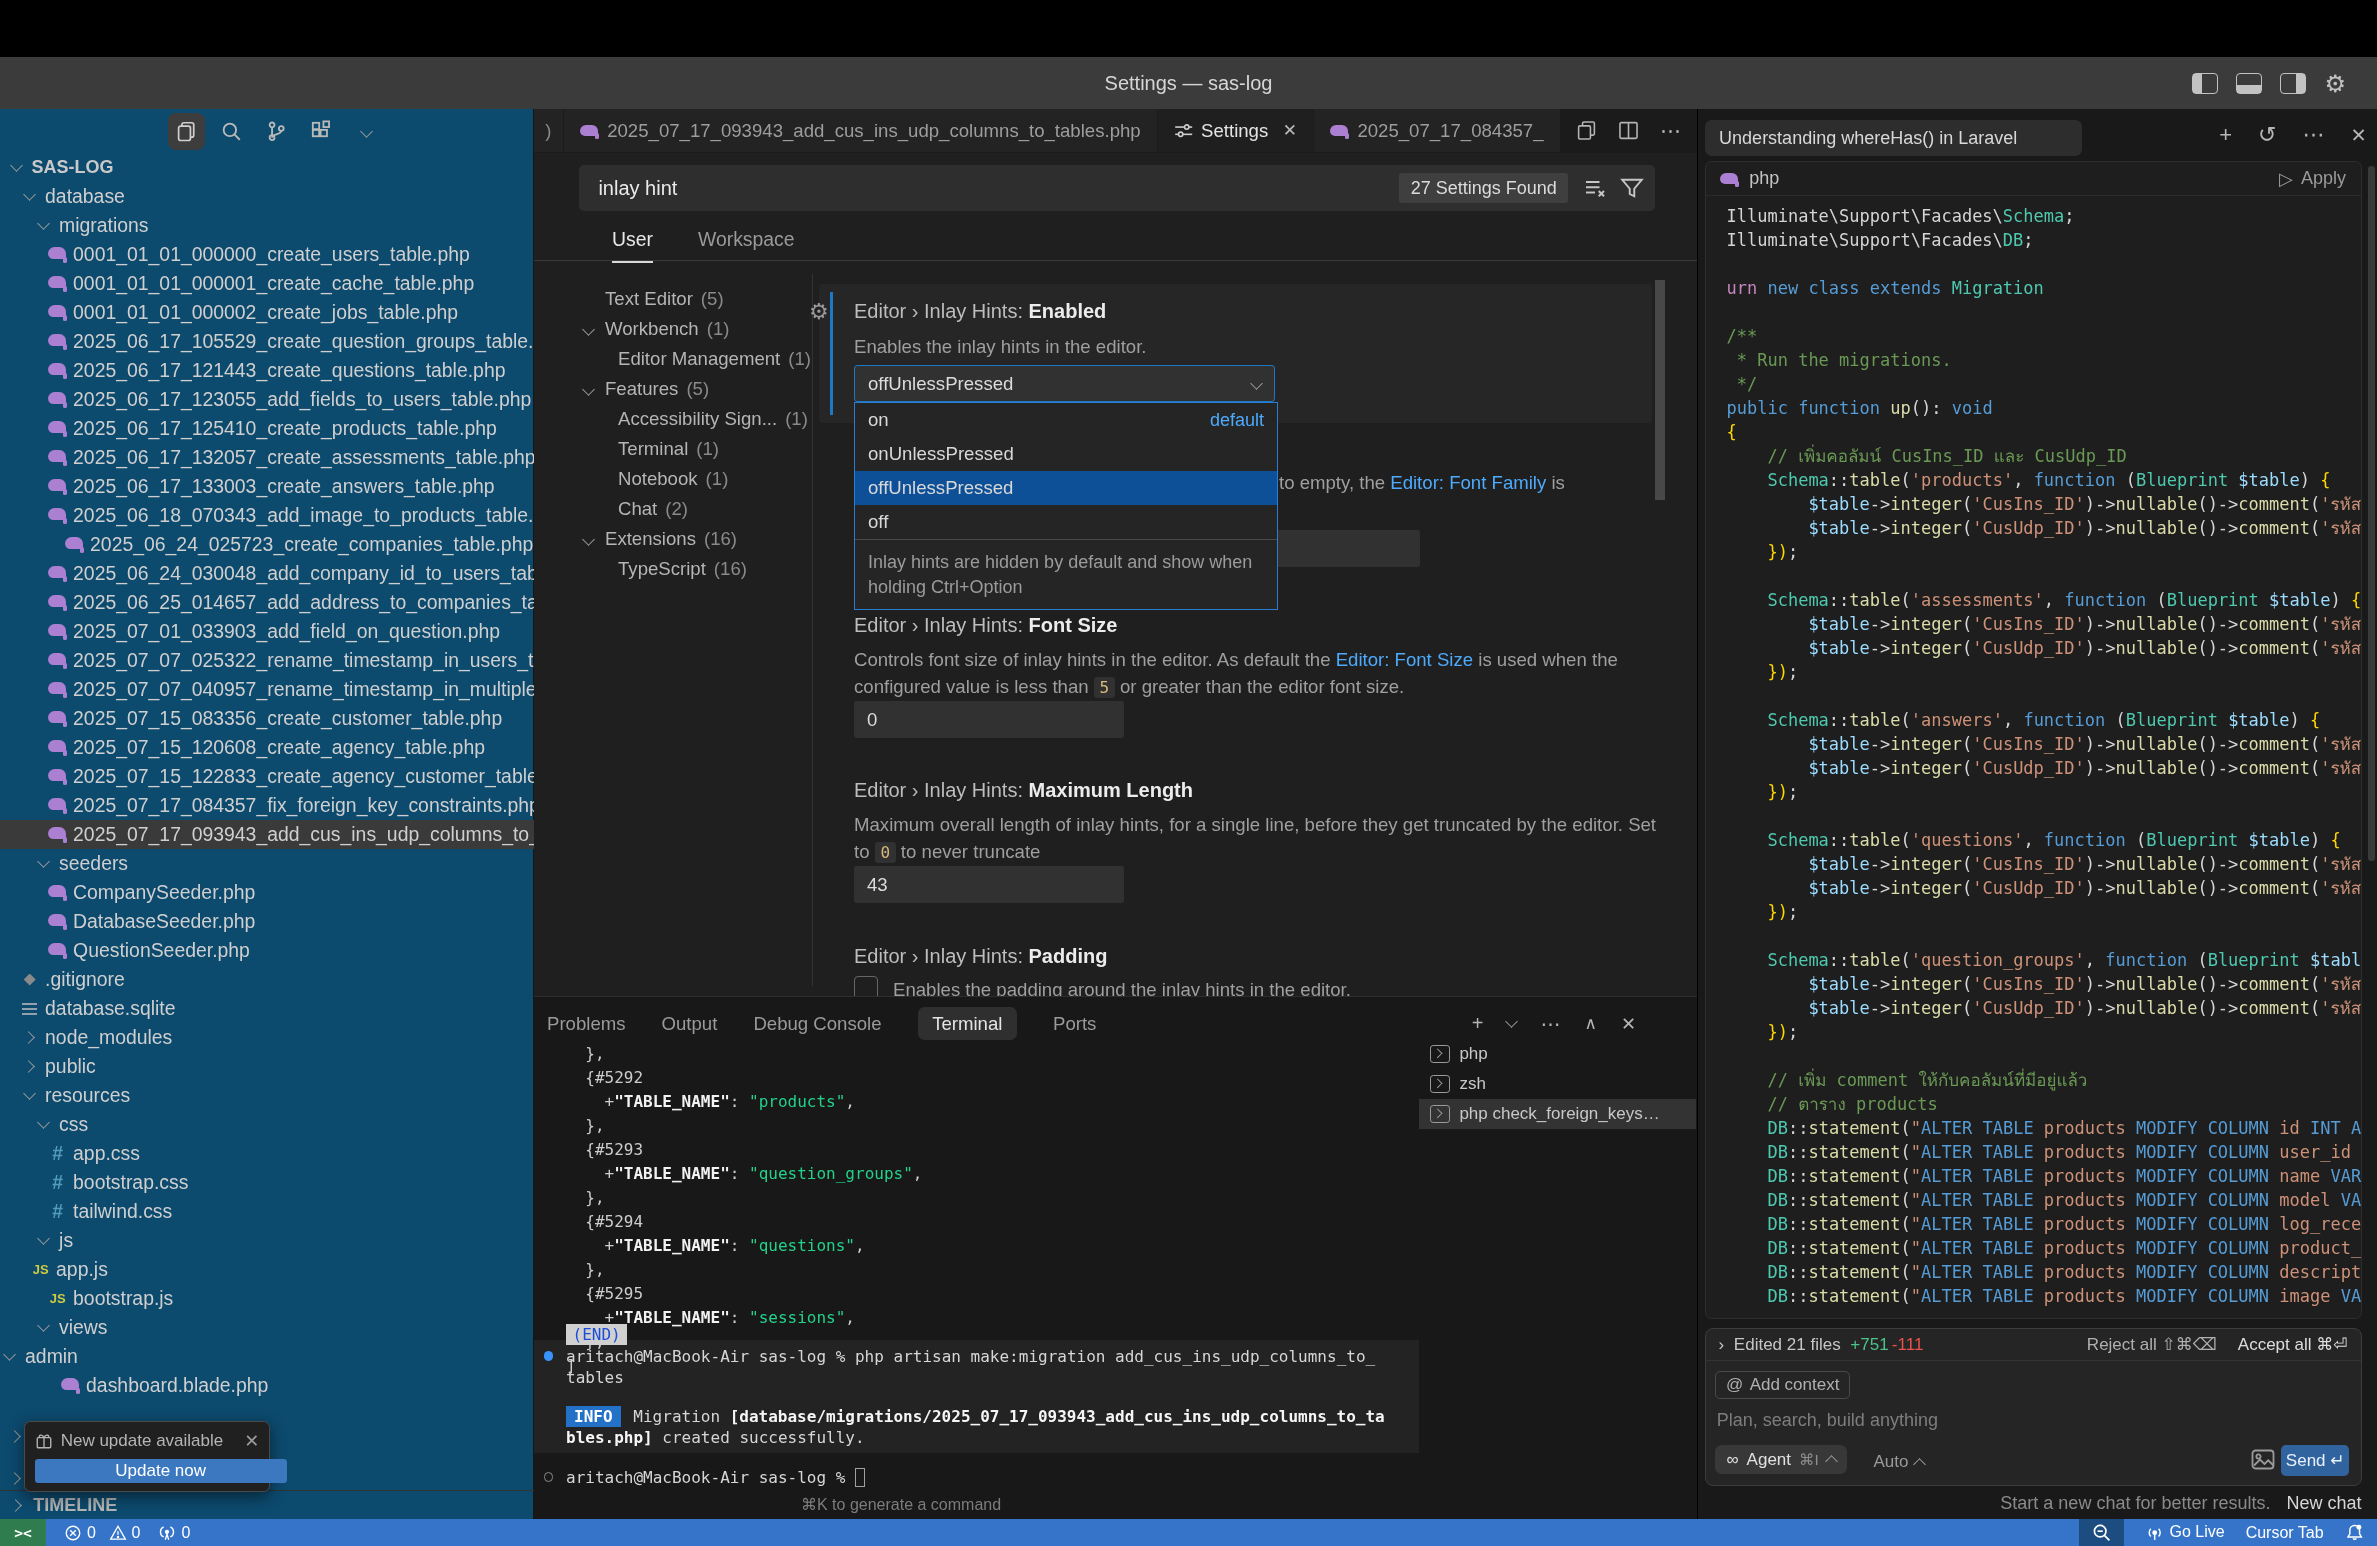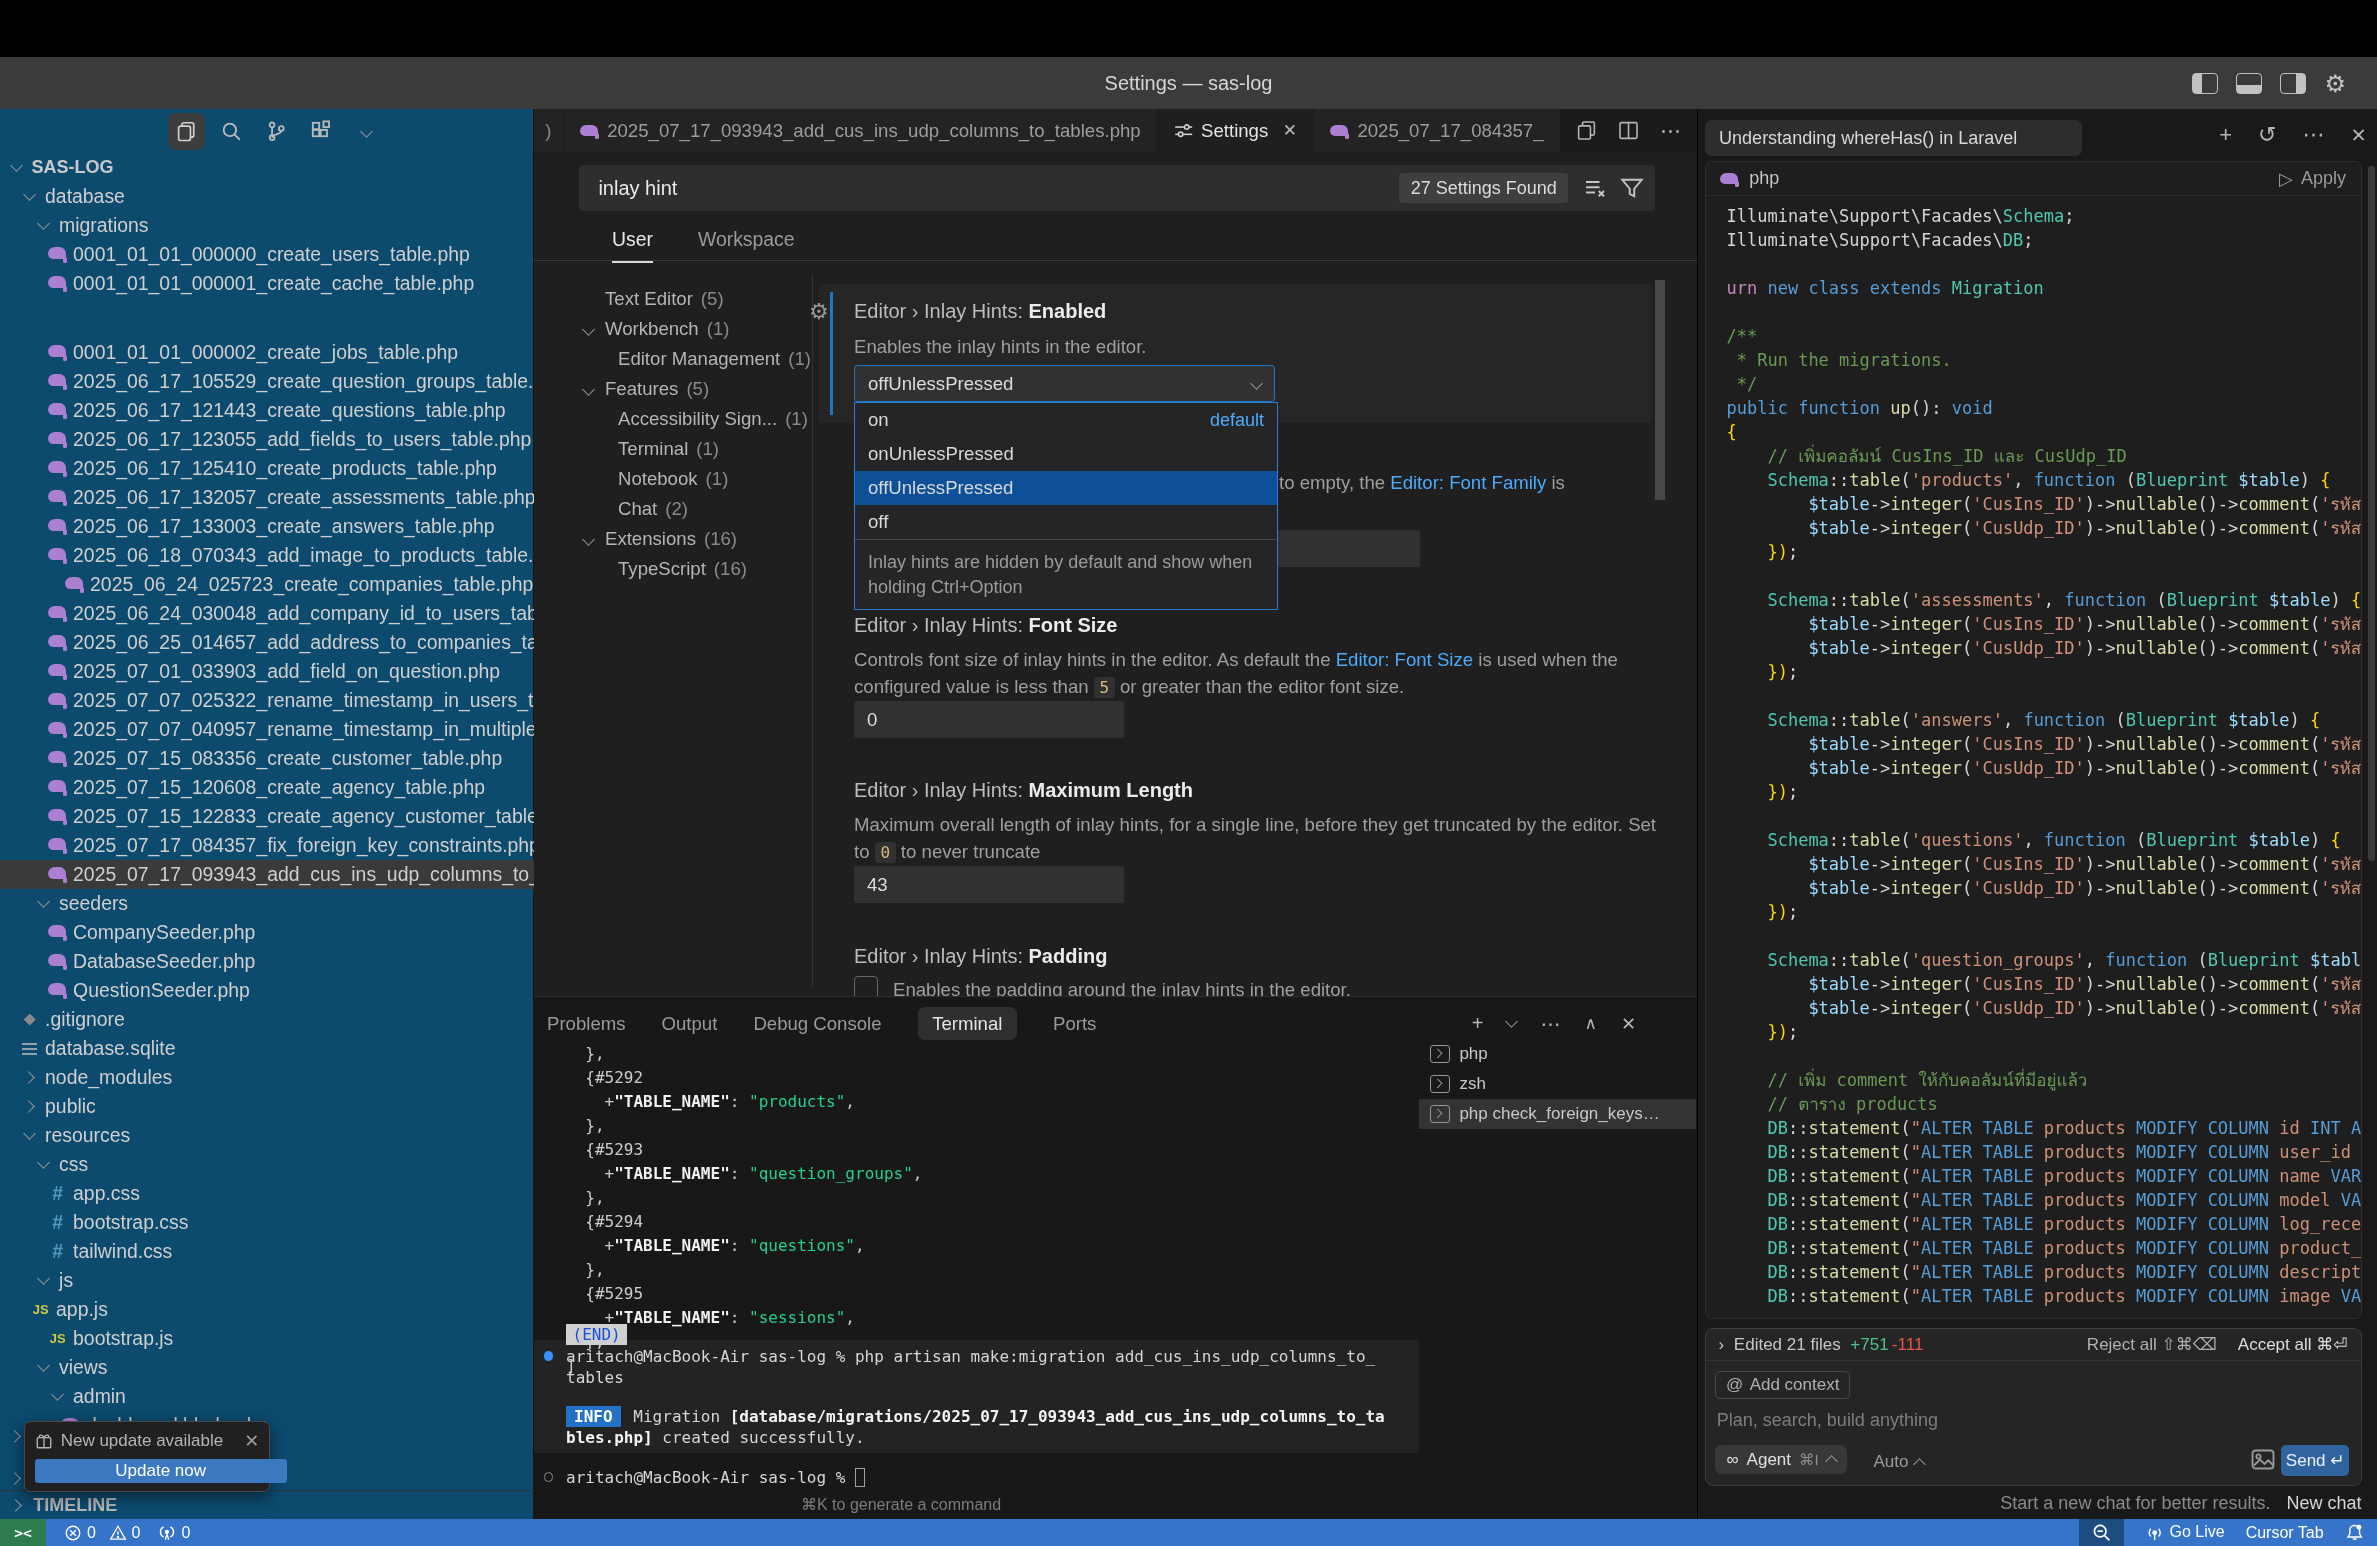--- a/index.html
+++ b/index.html
@@ -255,21 +255,21 @@
           <span class="tlabel">migrations</span>
         </div>
         <div class="trow" style="padding-left: 48px;">
           <span class="ti" data-k="php"></span>
           <span class="tlabel">0001_01_01_000000_create_users_table.php</span>
         </div>
         <div class="trow" style="padding-left: 48px;">
           <span class="ti" data-k="php"></span>
           <span class="tlabel">0001_01_01_000001_create_cache_table.php</span>
         </div>
-        <div class="trow" style="padding-left: 48px; margin-top: 40px;">
+        <div class="trow" style="padding-left: 48px;">
           <span class="ti" data-k="php"></span>
           <span class="tlabel">0001_01_01_000002_create_jobs_table.php</span>
         </div>
         <div class="trow" style="padding-left: 48px;">
           <span class="ti" data-k="php"></span>
           <span class="tlabel">2025_06_17_105529_create_question_groups_table.php</span>
         </div>
         <div class="trow" style="padding-left: 48px;">
           <span class="ti" data-k="php"></span>
           <span class="tlabel">2025_06_17_121443_create_questions_table.php</span>
@@ -399,21 +399,21 @@
           <span class="tlabel">app.js</span>
         </div>
         <div class="trow" style="padding-left: 48px;">
           <span class="ti" data-k="js"></span>
           <span class="tlabel">bootstrap.js</span>
         </div>
         <div class="trow" style="padding-left: 34px;">
           <span class="ti" data-k="v"></span>
           <span class="tlabel">views</span>
         </div>
-        <div class="trow" style="padding-left: 48px;">
+        <div class="trow" style="">
           <span class="ti" data-k="v"></span>
           <span class="tlabel">admin</span>
         </div>
         <div class="trow" style="padding-left: 61px;">
           <span class="ti" data-k="php"></span>
           <span class="tlabel">dashboard.blade.php</span>
         </div>
       </div>
 
     <span id="sb-collapsed1" class="chev r"></span>

